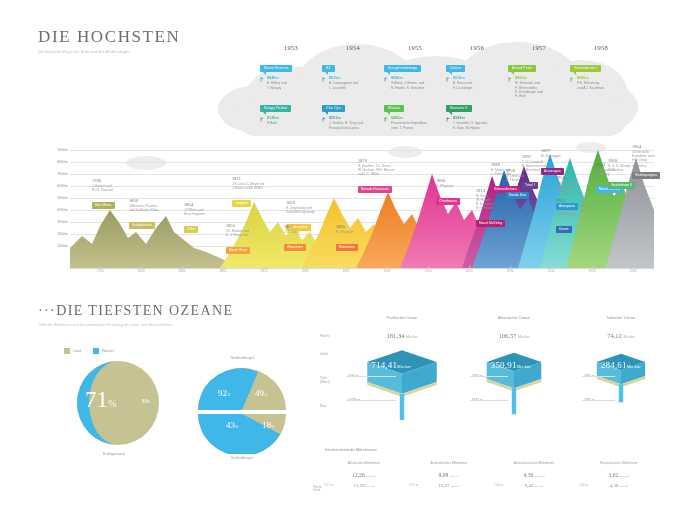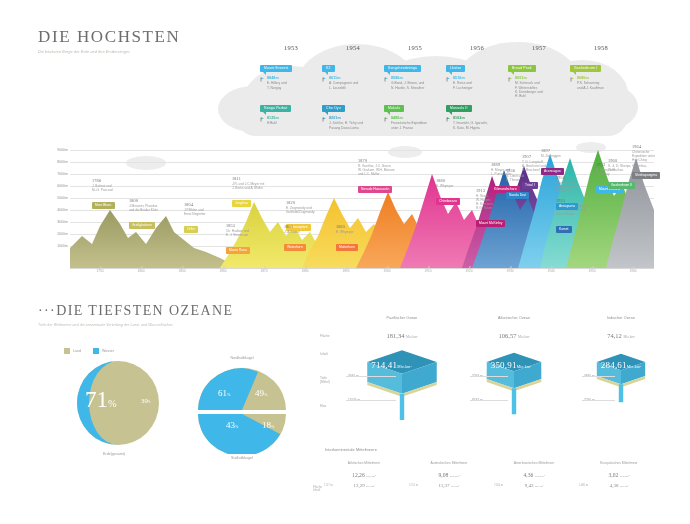--- a/index.html
+++ b/index.html
@@ -408,21 +408,21 @@
     <div class="pie-caption" style="top:0;">Nordhalbkugel</div>
     <svg width="100" height="88" viewBox="0 0 100 88" style="position:absolute; top:10px; left:0;">
       <path d="M50,2 A44,42 0 0,1 94,44 L6,44 A44,42 0 0,1 50,2 Z" fill="#c6c291"></path>
       <path d="M6,44 A44,42 0 0,1 50,2 L50,44 Z" fill="#3fb7e8"></path>
       <path d="M50,2 A44,42 0 0,1 66,6 L50,44 Z" fill="#3fb7e8"></path>
       <path d="M6,48 A44,42 0 0,0 50,90 A44,42 0 0,0 94,48 Z" fill="#c6c291"></path>
       <path d="M6,48 L50,48 A44,42 0 0,0 88,68 A44,42 0 0,1 50,90 A44,42 0 0,1 6,48 Z" fill="#3fb7e8"></path>
       <path d="M50,48 L88,68 A44,42 0 0,1 50,90 Z" fill="#3fb7e8"></path>
     </svg>
     <div class="pie-pct-sm" style="left:26px; top:34px; font-size:9px;">
-      <span>61</span><span class="pct-unit">%</span>
+      <span>92</span><span class="pct-unit">%</span>
     </div>
     <div class="pie-pct-sm" style="left:63px; top:34px; font-size:9px;">
       <span>49</span><span class="pct-unit">%</span>
     </div>
     <div class="pie-pct-sm" style="left:34px; top:66px; font-size:9px;">
       <span>43</span><span class="pct-unit">%</span>
     </div>
     <div class="pie-pct-sm" style="left:70px; top:66px; font-size:9px;">
       <span>18</span><span class="pct-unit">%</span>
     </div>

